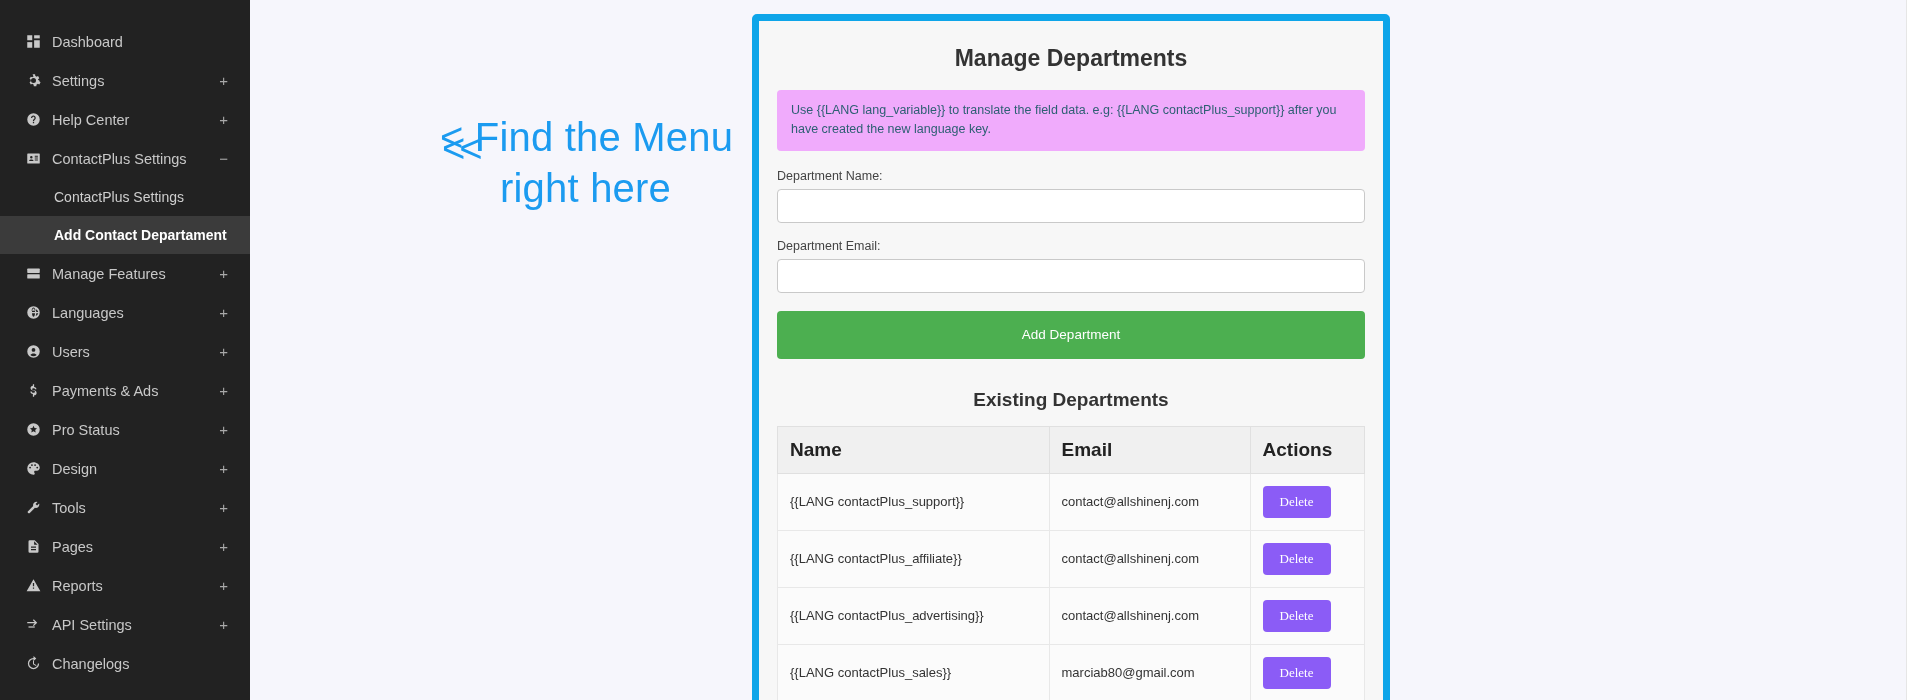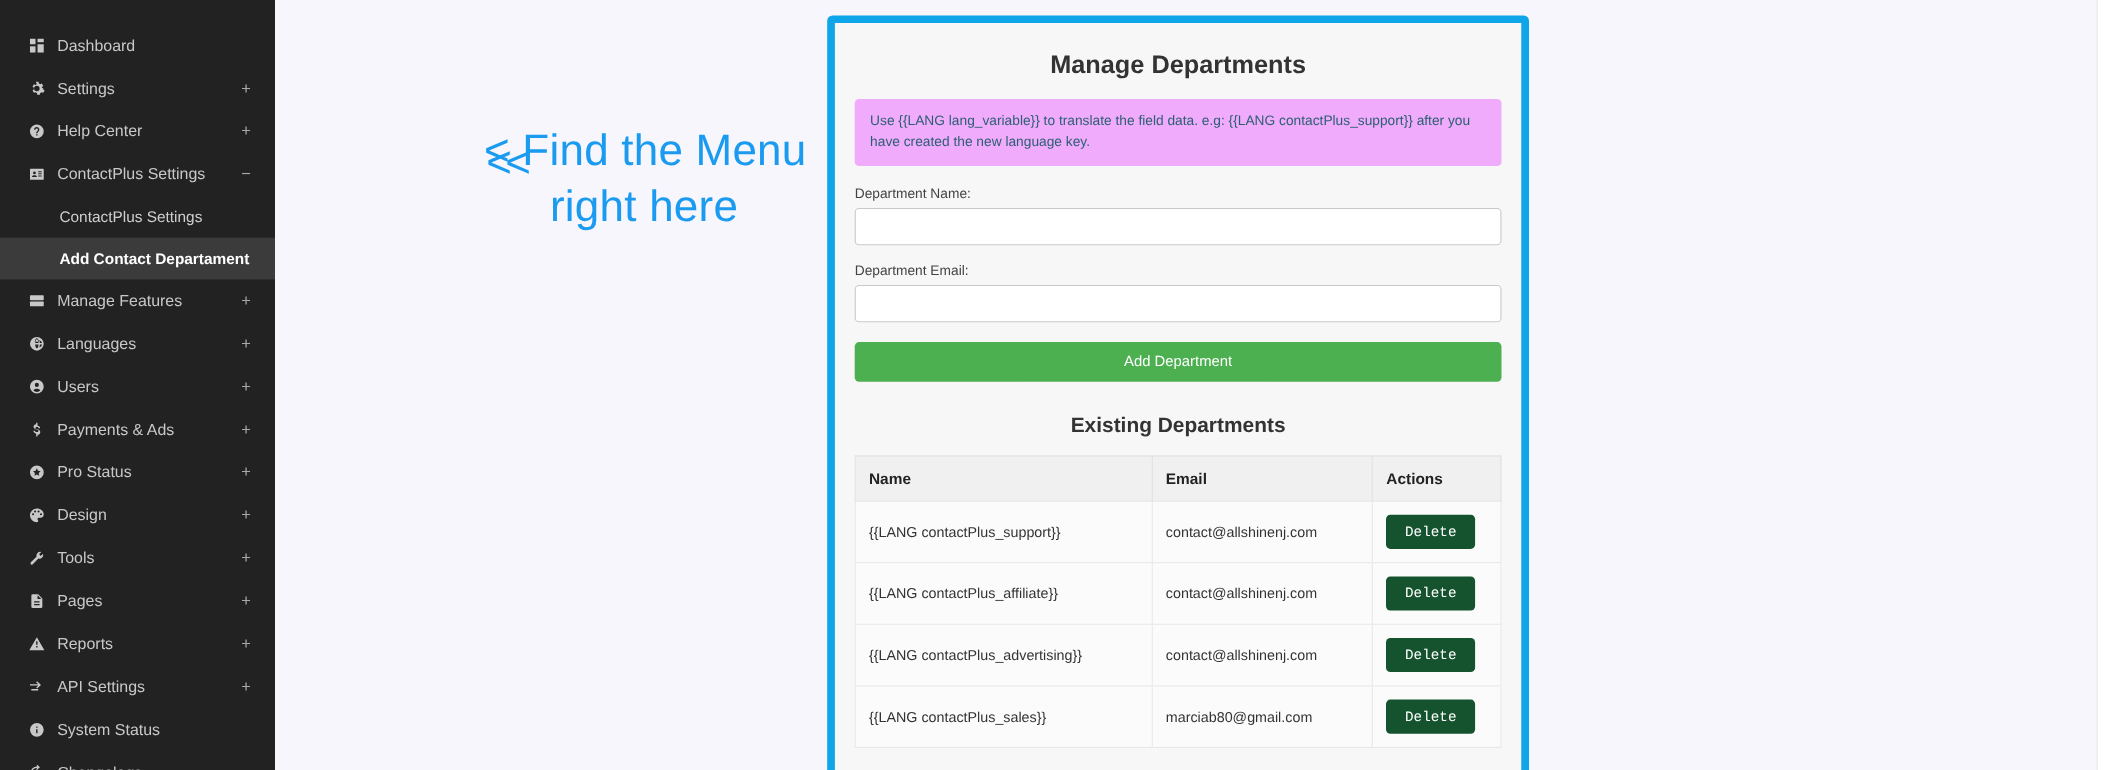--- a/index.html
+++ b/index.html
@@ -154,21 +154,21 @@
     background: #ffffff;
     padding: 6px 10px;
     font-size: 13px;
     font-family: "Liberation Sans", sans-serif;
     color: #333;
     outline: none;
     margin-bottom: 16px;
   }
   .btn-primary {
     width: 100%;
-    height: 36px;
+    height: 48px;
     background: #4caf50;
     border: none;
     border-radius: 4px;
     color: #ffffff;
     font-size: 13.5px;
     font-family: "Liberation Sans", sans-serif;
     cursor: pointer;
     margin-top: 2px;
   }
   .section-title {
@@ -187,40 +187,40 @@
     font-size: 13px;
     border: 1px solid #e0e0e0;
   }
   table.dept-table th {
     background: #f0f0f0;
     text-align: left;
     font-weight: bold;
     color: #222222;
     padding: 12px 12px;
     border: 1px solid #e0e0e0;
-    font-size: 14px;
+    font-size: 19px;
   }
   table.dept-table td {
     padding: 12px 12px;
     border: 1px solid #e8e8e8;
     color: #333333;
     background: #fbfbfb;
     vertical-align: middle;
     height: 56px;
   }
   td.col-name { width: 300px; }
   td.col-email { width: 212px; }
   td.col-actions { width: 120px; }
   .btn-delete {
-    background: #14532d;
+    background: #8b5cf6;
     border: none;
     border-radius: 4px;
     color: #ffffff;
     font-size: 13px;
-    font-family: Liberation Mono, monospace;
+    font-family: Liberation Serif, serif;
     padding: 8px 17px;
     cursor: pointer;
   }
 
   
   .right-gutter {
     position: absolute;
     right: 0; top: 0;
     width: 14px; height: 700px;
     background: #ffffff;
@@ -362,28 +362,20 @@
       <div class="nav-item">
         <span class="ico">
           <svg width="15" height="15" viewBox="0 0 24 24" fill="currentColor">
             <path d="M2 8h12l-3-3 1.4-1.4L18 9l-5.6 5.4L11 13l3-3H2V8z"></path>
             <path d="M22 16H10l3 3-1.4 1.4L6 15l5.6-5.4L13 11l-3 3h12v2z" opacity="0"></path>
             <path d="M4 15h10v2H4z"></path>
           </svg>
         </span>
         <span class="lbl">API Settings</span>
         <span class="plus">+</span>
-      </div>
-      <div class="nav-item">
-        <span class="ico">
-          <svg width="15" height="15" viewBox="0 0 24 24" fill="currentColor">
-            <path d="M12 2a10 10 0 100 20 10 10 0 000-20zm1 15h-2v-6h2v6zm0-8h-2V7h2v2z"></path>
-          </svg>
-        </span>
-        <span class="lbl">System Status</span>
       </div>
       <div class="nav-item">
         <span class="ico">
           <svg width="15" height="15" viewBox="0 0 24 24" fill="currentColor">
             <path d="M12 3a9 9 0 109 9h-2a7 7 0 11-7-7v3l4.5-4L12 0v3z"></path>
             <path d="M11.2 7h1.6v5.4l4 2.3-.8 1.4-4.8-2.8V7z"></path>
           </svg>
         </span>
         <span class="lbl">Changelogs</span>
       </div>

